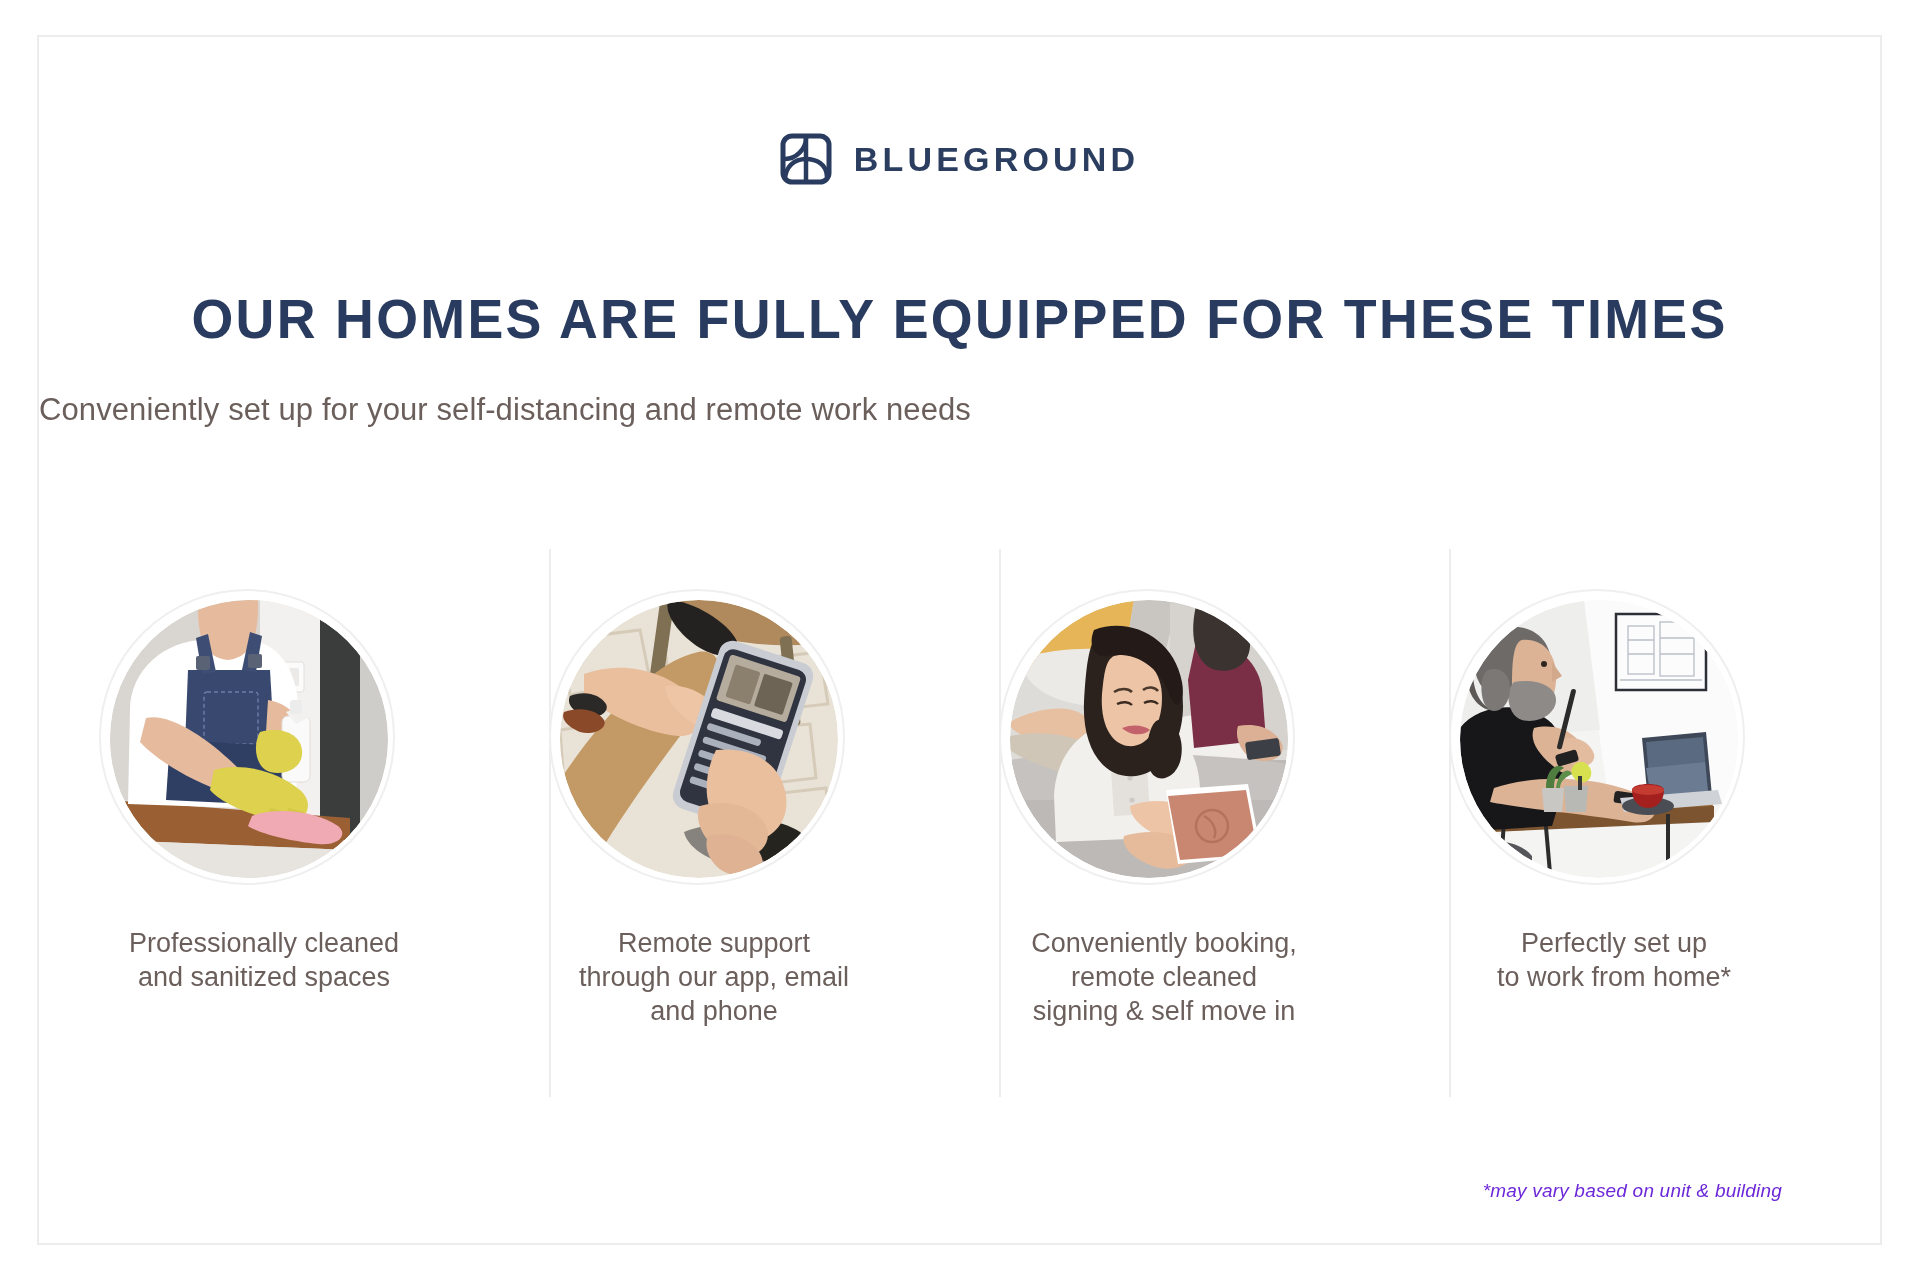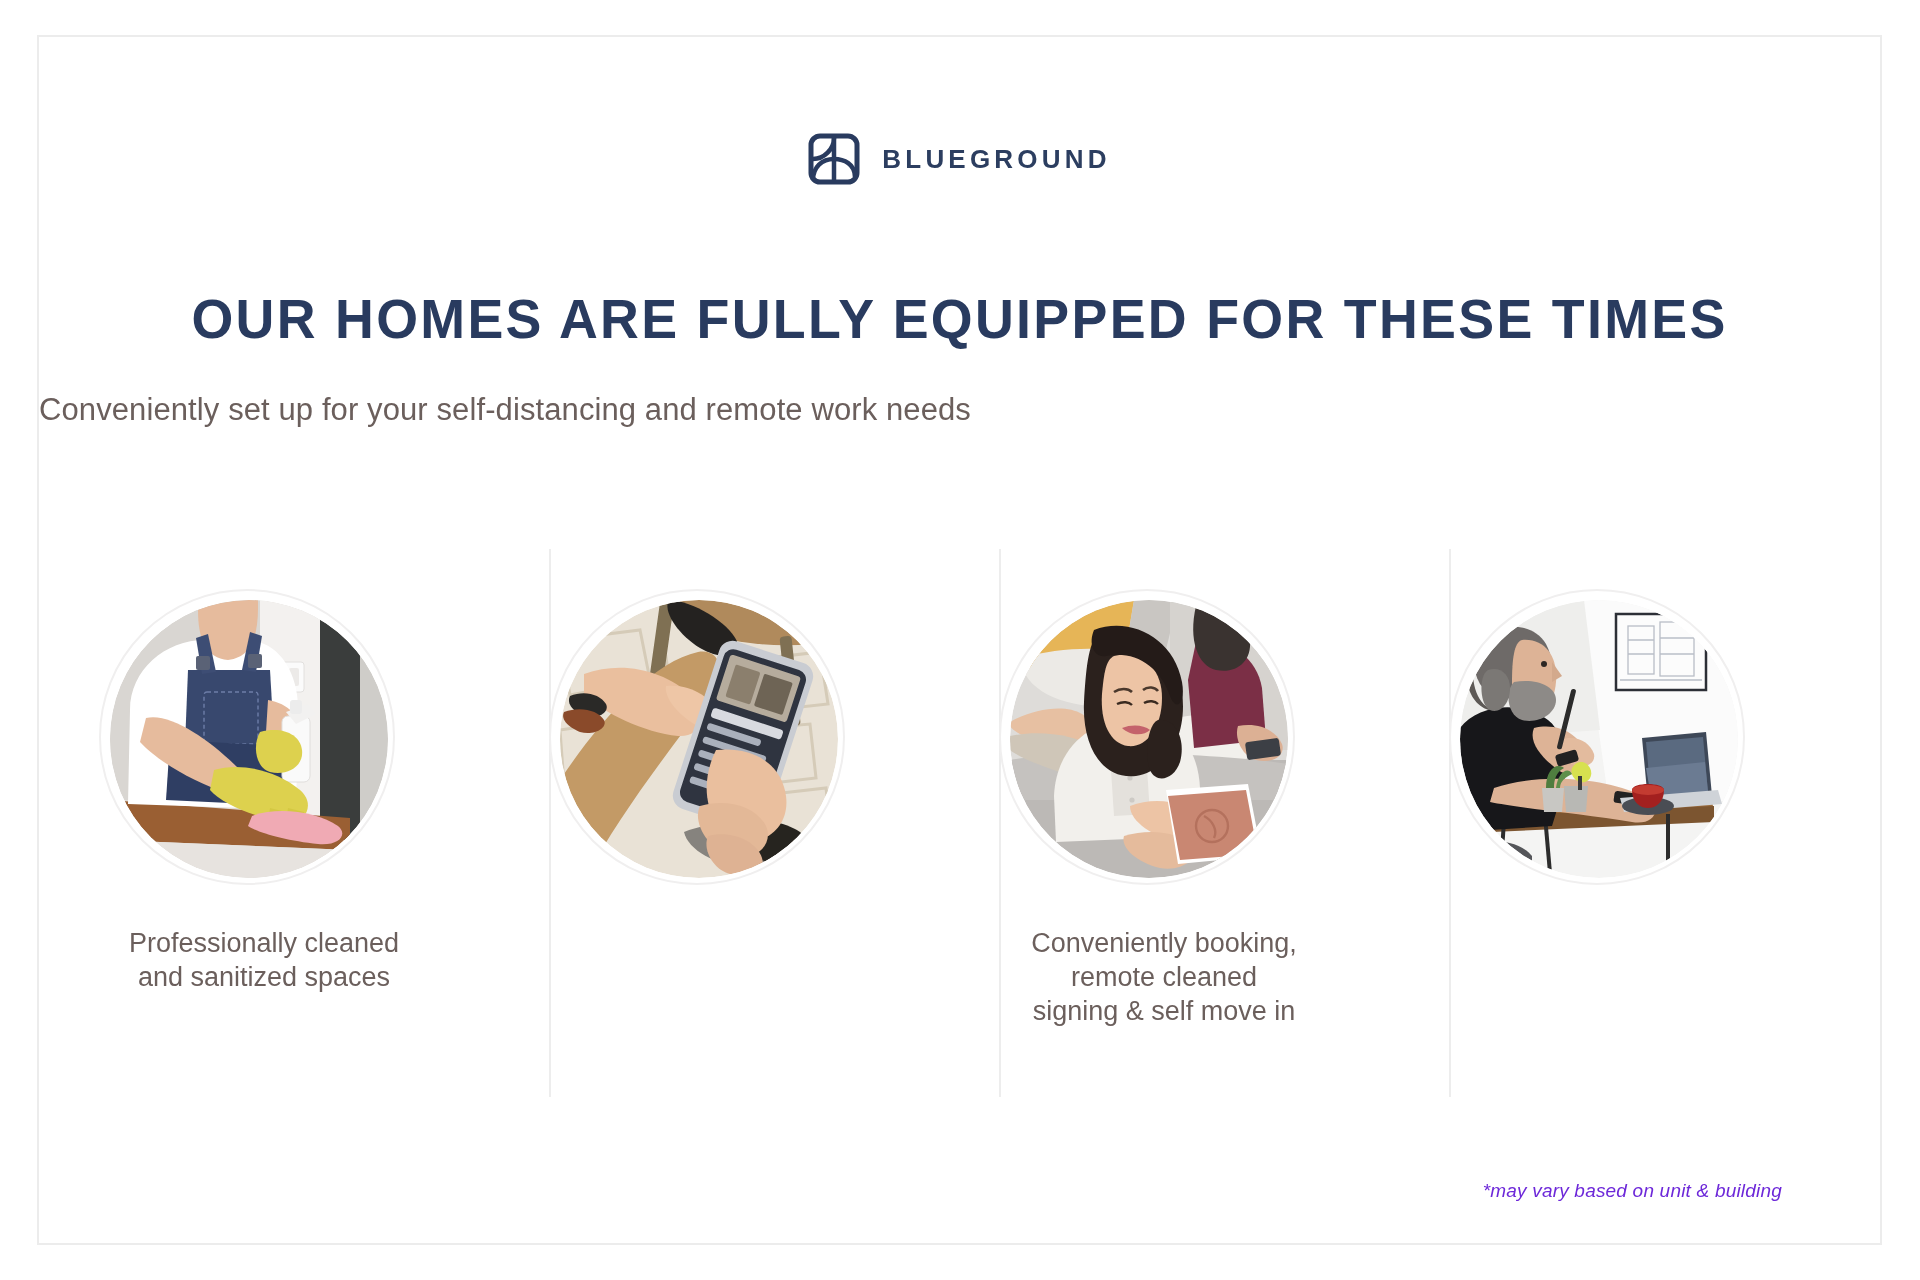--- a/index.html
+++ b/index.html
@@ -37,21 +37,21 @@
     top: 96px;
     width: 100%;
     display: flex;
     align-items: center;
     justify-content: center;
     gap: 22px;
   }
   .logo-mark { width: 52px; height: 52px; display: block; }
   .logo-word {
     color: #2c3e60;
-    font-size: 26px;
+    font-size: 34px;
     font-weight: 700;
     letter-spacing: 4.2px;
     white-space: nowrap;
     font-family: "Liberation Sans", sans-serif;
   }
 
   
   .headline {
     position: absolute;
     left: 0;
@@ -280,20 +280,25 @@
                   <rect x="146" y="190" width="40" height="7" rx="3" fill="#aab0bc"></rect>
                 </g>
 
                 <path d="M156 150 C196 146 222 166 226 196 C230 226 206 246 180 240 C150 232 136 190 156 150 Z" fill="#eabf9e"></path>
                 <path d="M140 206 C166 198 196 206 206 226 C214 244 196 262 172 256 C148 250 132 222 140 206Z" fill="#e3b897"></path>
                 <path d="M148 236 C170 230 196 240 202 258 C206 272 188 278 170 274 C154 270 142 250 148 236Z" fill="#deb293"></path>
               </g>
             </svg>
           </div>
         </div>
+        <div class="caption">
+          <span>Remote support</span><br>
+          <span>through our app, email</span><br>
+          <span>and phone</span>
+        </div>
       </div>
 
       <div class="col">
         <div class="circle-wrap">
           <div class="circle-inner">
             <svg viewBox="0 0 278 278">
               <defs>
                 <clipPath id="c3">
                     <circle cx="139" cy="139" r="139"></circle>
                   </clipPath>
@@ -418,20 +423,24 @@
                 <path d="M112 168 C116 160 126 160 130 168 C134 176 128 184 120 182 C114 180 110 174 112 168Z" fill="#d7e14f"></path>
                 <rect x="118" y="176" width="4" height="14" fill="#3b3b3b"></rect>
 
                 <path d="M82 188 L104 188 L102 212 L84 212 Z" fill="#c8c7c3"></path>
                 <path d="M86 188 C86 170 96 162 104 168 C96 172 94 180 94 188Z" fill="#4f7d3f"></path>
                 <path d="M96 188 C98 172 108 166 112 174 C104 178 100 182 100 188Z" fill="#5e8f4a"></path>
               </g>
             </svg>
           </div>
         </div>
+        <div class="caption">
+          <span>Perfectly set up</span><br>
+          <span>to work from home*</span>
+        </div>
       </div>
 
     </div>
 
     <div class="footnote">*may vary based on unit &amp; building</div>
 
   </div>
 </div>
 
 </body></html>

